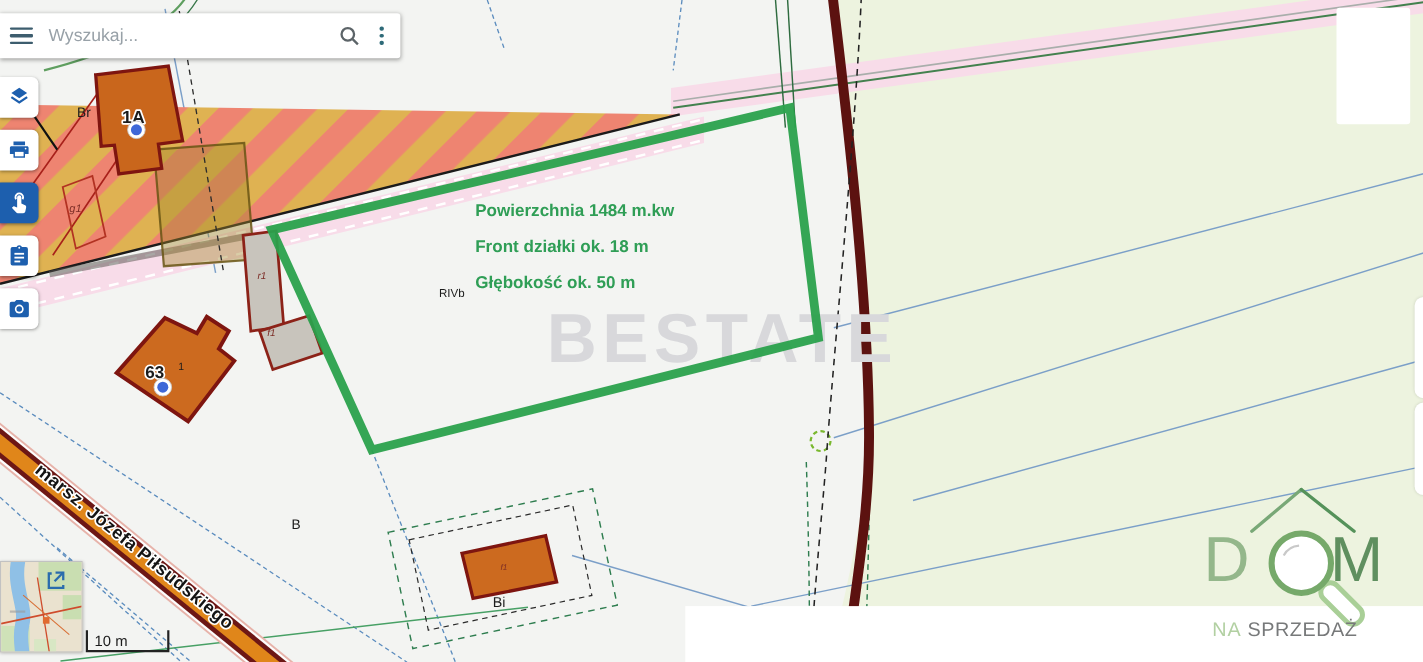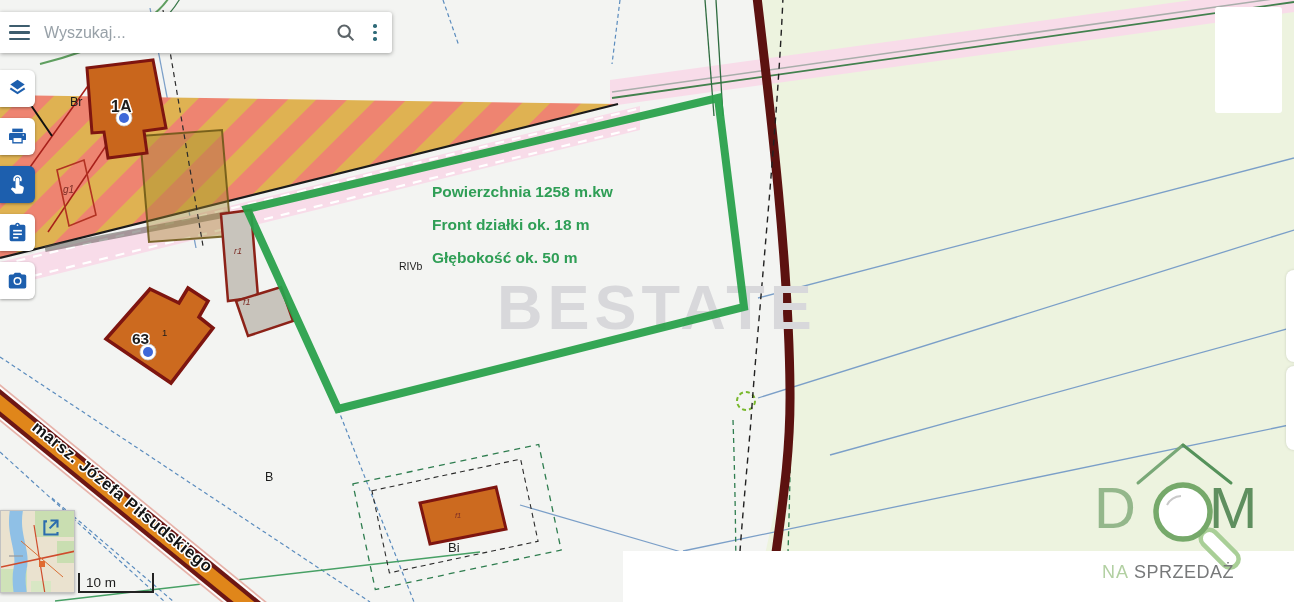--- a/index.html
+++ b/index.html
@@ -11,21 +11,21 @@
 
   
   .lbl{font-family:"Liberation Sans",sans-serif;fill:#1c1c1c;}
   .wm{font-family:"Liberation Sans",sans-serif;font-weight:bold;fill:#d8d8db;letter-spacing:5px;}
   .street{font-family:"Liberation Sans",sans-serif;font-weight:bold;font-size:16.5px;fill:#141414;
           stroke:#ffffff;stroke-width:3px;paint-order:stroke;stroke-linejoin:round;letter-spacing:.5px;}
   .halo{stroke:#ffffff;stroke-width:3px;paint-order:stroke;stroke-linejoin:round;}
   .bldg-lbl{font-style:italic;fill:#7c2d26;}
 
   
-  .searchbar{position:absolute;left:0;top:12px;width:392px;height:41px;background:#fff;
+  .searchbar{position:absolute;left:0;top:12px;width:364px;height:41px;background:#fff;
              border-radius:0 3px 3px 0;box-shadow:0 1px 4px rgba(0,0,0,.35);display:flex;align-items:center;}
   .hamburger{width:38px;height:100%;display:flex;flex-direction:column;justify-content:center;gap:4px;
              padding-left:9px;cursor:pointer;background:none;border:none;}
   .hamburger span{display:block;width:21px;height:2.6px;background:#3d5d6e;border-radius:1px;}
   .searchinput{flex:1;border:none;outline:none;font-size:16px;color:#333;background:transparent;
                font-family:"Liberation Sans",sans-serif;padding:0 6px;}
   .searchinput::placeholder{color:#98a1a8;}
   .iconbtn{background:none;border:none;padding:0;margin:0;cursor:pointer;display:flex;align-items:center;justify-content:center;}
   .search-ic{width:34px;height:100%;}
   .kebab{width:26px;height:100%;flex-direction:column;gap:3px;margin-right:4px;}
@@ -192,21 +192,21 @@
     <g>
       <line x1="1198" y1="528" x2="1206" y2="536" stroke="#6ba05e" stroke-width="9"></line>
       <rect x="-8.5" y="2" width="17" height="46" rx="8" transform="translate(1202,531) rotate(-45)" fill="#fff" stroke="#a9cf97" stroke-width="4.5"></rect>
       <circle cx="1183" cy="512" r="27" fill="#fff" stroke="#76a96a" stroke-width="5.5"></circle>
       <path d="M1167,505 a17,17 0 0 1 14,-9" stroke="#c9c9c9" stroke-width="2" fill="none"></path>
     </g>
     <text x="1102" y="578" font-size="18" fill="#b2d0a2" letter-spacing="1" font-family="Liberation Sans,sans-serif">NA</text>
     <text x="1134" y="578" font-size="18" fill="#77797a" letter-spacing=".5" font-family="Liberation Sans,sans-serif">SPRZEDAŻ</text>
   </svg>
 
-  <div class="annot" style="left:432px;top:183px;">Powierzchnia 1258 m.kw</div>
+  <div class="annot" style="left:432px;top:183px;">Powierzchnia 1484 m.kw</div>
   <div class="annot" style="left:432px;top:216px;">Front działki ok. 18 m</div>
   <div class="annot" style="left:432px;top:249px;">Głębokość ok. 50 m</div>
 
   <div class="minimap">
     <svg width="75" height="83" viewBox="0 0 75 83">
       <rect width="75" height="83" fill="#eae2cf"></rect>
       <rect x="34" y="0" width="41" height="26" fill="#c9deb1"></rect>
       <rect x="56" y="30" width="19" height="22" fill="#c9deb1"></rect>
       <rect x="0" y="58" width="26" height="25" fill="#cfe2b8"></rect>
       <rect x="30" y="70" width="20" height="13" fill="#d8e7c4"></rect>

